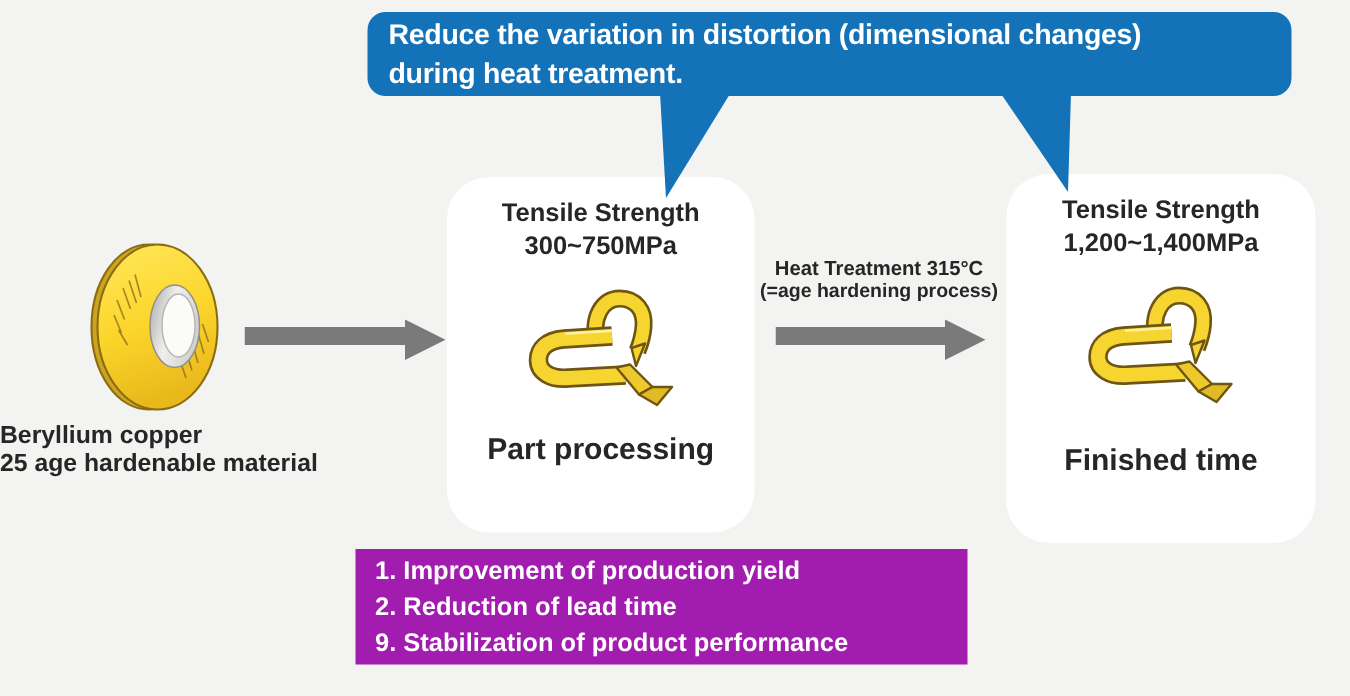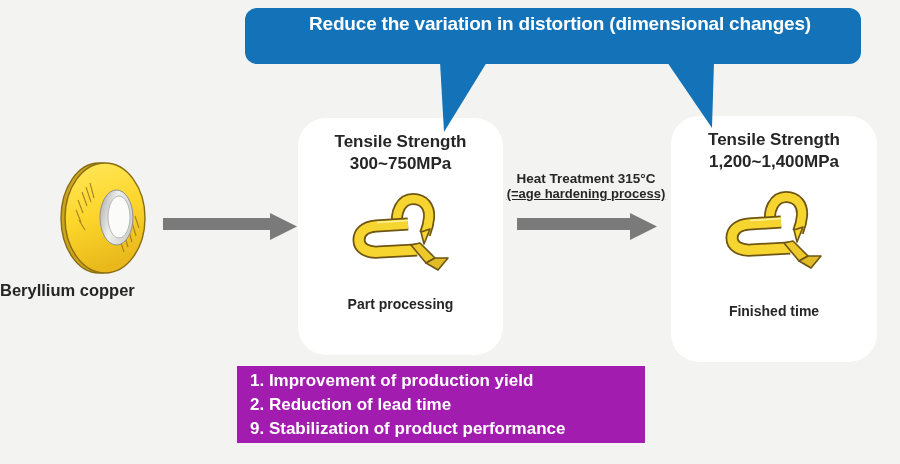--- a/index.html
+++ b/index.html
@@ -7,48 +7,48 @@
     position:relative; width:900px; height:464px;
     background:#f3f3f1; overflow:hidden;
     font-family:"Liberation Sans", sans-serif;
     font-weight:bold; color:#262626;
   }
   
   .banner {
     position:absolute; left:245px; top:8px; width:616px; height:56px;
     background:#1473b8; border-radius:12px; z-index:3;
     color:#ffffff; font-size:19px; line-height:26px;
-    padding:3px 0 0 14px; box-sizing:border-box; letter-spacing:-0.2px;text-align:center;
+    padding:3px 0 0 14px; box-sizing:border-box; letter-spacing:-0.2px;
   }
   .tri { position:absolute; z-index:2; }
   .tri-left  { left:437px; top:62px; }
   .tri-right { left:667px; top:62px; }
   
   .card {
     position:absolute; background:#ffffff; border-radius:28px;
     text-align:center; z-index:1;
   }
   .card-mid   { left:298px; top:118px; width:205px; height:237px; }
   .card-right { left:671px; top:116px; width:206px; height:246px; }
   .tensile { margin-top:13px; font-size:17px; line-height:22px; }
   .part-svg { position:absolute; left:50%; top:72px; transform:translateX(-50%);
               width:100px; height:92px; }
-  .card-caption { position:absolute; left:0; right:0; bottom:43px; font-size:14px; }
+  .card-caption { position:absolute; left:0; right:0; bottom:43px; font-size:20px; }
   
   .coil-svg { position:absolute; left:60px; top:158px; width:90px; height:116px; }
   .material-label { position:absolute; left:0; top:281px; width:236px;
                     font-size:16.5px; line-height:19px; }
   
   .arrow { position:absolute; }
   .arrow-1 { left:163px; top:213px; }
   .arrow-2 { left:517px; top:213px; }
   
   .treatment { position:absolute; left:496px; top:171px; width:180px;
                text-align:center; font-size:13.5px; line-height:15px; }
-  .treatment .t2 { font-size:13px;text-decoration:underline; }
+  .treatment .t2 { font-size:13px; }
   
   .benefits {
     position:absolute; left:237px; top:366px; width:408px; height:77px;
     background:#a21caf; color:#ffffff; font-size:17px; line-height:24px;
     padding:3px 0 0 13px; box-sizing:border-box;
   }
 </style>
 </head>
 <body>
 
@@ -64,20 +64,21 @@
         <path d="M57 34 L 25 36 C 13 37 8 43 8 50 C 8 58 16 63 28 62 L 66 60" fill="none" stroke="#f6d530" stroke-width="9.5" stroke-linejoin="round"></path>
         <path d="M57 30.5 L 26 32.5" stroke="#fdf2a2" stroke-width="1.6" fill="none"></path>
         <path d="M60 55 L 69 53 L 84 68 L 75 73 Z" fill="#eec92b" stroke="#6e5513" stroke-width="1.6" stroke-linejoin="round"></path>
         <path d="M75 73 L 84 68 L 97 68 L 87 80 Z" fill="#e0bb25" stroke="#6e5513" stroke-width="1.6" stroke-linejoin="round"></path>
       </g>
     </defs>
   </svg>
 
   <div class="banner">
     <div>Reduce the variation in distortion (dimensional changes)</div>
+    <div>during heat treatment.</div>
   </div>
 
   <svg class="tri tri-left" width="52" height="72" viewBox="0 0 52 72">
     <polygon points="3,0 50,0 7,70" fill="#1473b8"></polygon>
   </svg>
   <svg class="tri tri-right" width="50" height="68" viewBox="0 0 50 68">
     <polygon points="0,0 47,0 45,66" fill="#1473b8"></polygon>
   </svg>
 
   <svg class="coil-svg" viewBox="0 0 90 116">
@@ -106,20 +107,21 @@
         <path d="M72 64 L76 78"></path>
         <path d="M64 76 L68 89"></path>
       <path d="M75 58 L79 70"></path>
         <path d="M60 82 L64 94"></path>
     </g>
     <ellipse cx="56.5" cy="59.5" rx="16.5" ry="27.5" fill="url(#sg)" stroke="#8f8f8d" stroke-width="1"></ellipse>
     <ellipse cx="59" cy="59" rx="11" ry="21" fill="#fbfbf9" stroke="#b6b6b4" stroke-width="1"></ellipse>
   </svg>
   <div class="material-label">
     <div>Beryllium copper</div>
+    <div>25 age hardenable material</div>
   </div>
 
   <svg class="arrow arrow-1" width="134" height="28" viewBox="0 0 134 28">
     <polygon points="0,5 107,5 107,0 134,13.5 107,27 107,17 0,17" fill="#7a7a7a"></polygon>
   </svg>
 
   <div class="card card-mid">
     <div class="tensile">
       <div>Tensile Strength</div>
       <div>300~750MPa</div>

